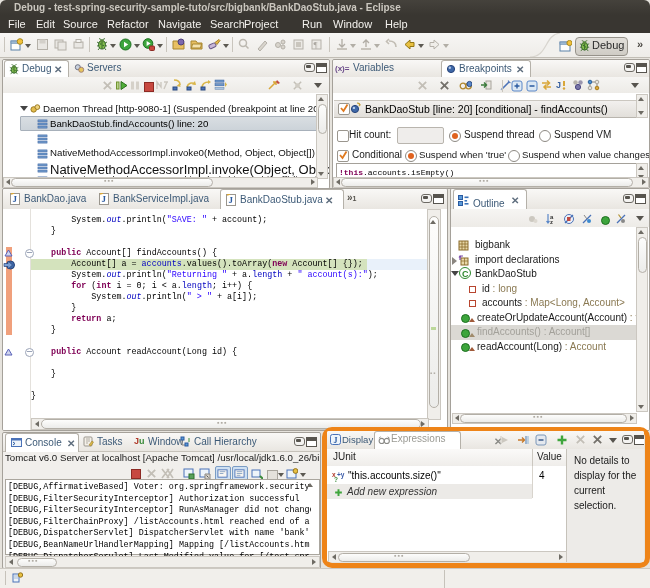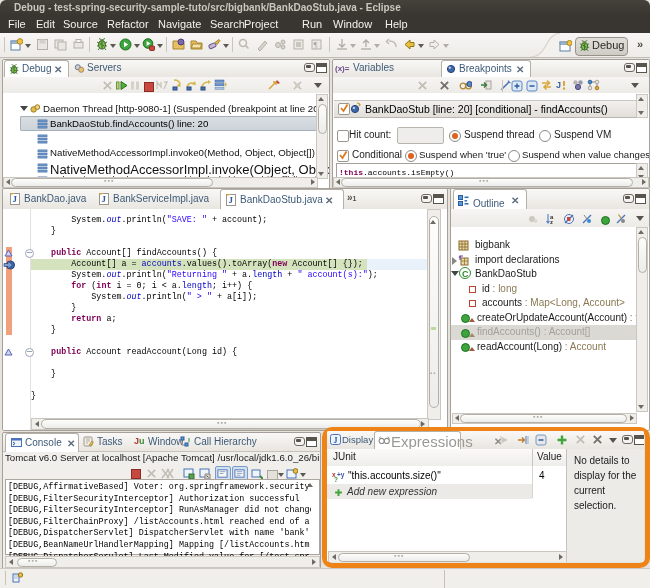--- a/index.html
+++ b/index.html
@@ -719,21 +719,21 @@
         <text x="3.5" y="8.5" font-size="8" font-weight="bold" fill="#2a5aa0" font-family="Liberation Serif">J</text>
       </svg>
     <div class="tablbl" style="left:15px;top:3px;font-size:9.5px">Display</div>
   </div>
   <div class="tab active" style="left:47px;width:85px;height:18px">
     <svg class="abs" style="left:3px;top:3px;width:12px;height:11px" viewBox="0 0 13 11">
         <circle cx="4" cy="6" r="2.8" fill="none" stroke="#8a8a86" stroke-width="1.2"></circle>
         <circle cx="9.5" cy="6" r="2.8" fill="none" stroke="#8a8a86" stroke-width="1.2"></circle>
         <path d="M1 3l2-1.5M12.5 3l-2-1.5" stroke="#8a8a86"></path>
       </svg>
-    <div class="tablbl" style="left:16px;top:1px;font-size:15px;color:#9a9a94">Expressions</div>
+    <div class="tablbl" style="left:16px;top:1px;font-size:10px;color:#9a9a94">Expressions</div>
     <div class="tx" style="position:absolute;left:119px;top:4px;color:#8a8a86">✕</div>
   </div>
 
   <svg class="abs" style="left:172px;top:3px;width:12px;height:12px" viewBox="0 0 12 12">
       <path d="M3 9V3l6 3z" fill="#ccc8c0"></path>
       <path d="M2 2v8" stroke="#ccc8c0"></path>
     </svg>
   <svg class="abs" style="left:190px;top:3px;width:12px;height:12px" viewBox="0 0 12 12">
       <path d="M1 6h6M5 3.5L7.5 6 5 8.5" stroke="#c87a2a" stroke-width="1.4" fill="none"></path>
       <path d="M9 2v8" stroke="#7a9cc4" stroke-width="1.4"></path>

